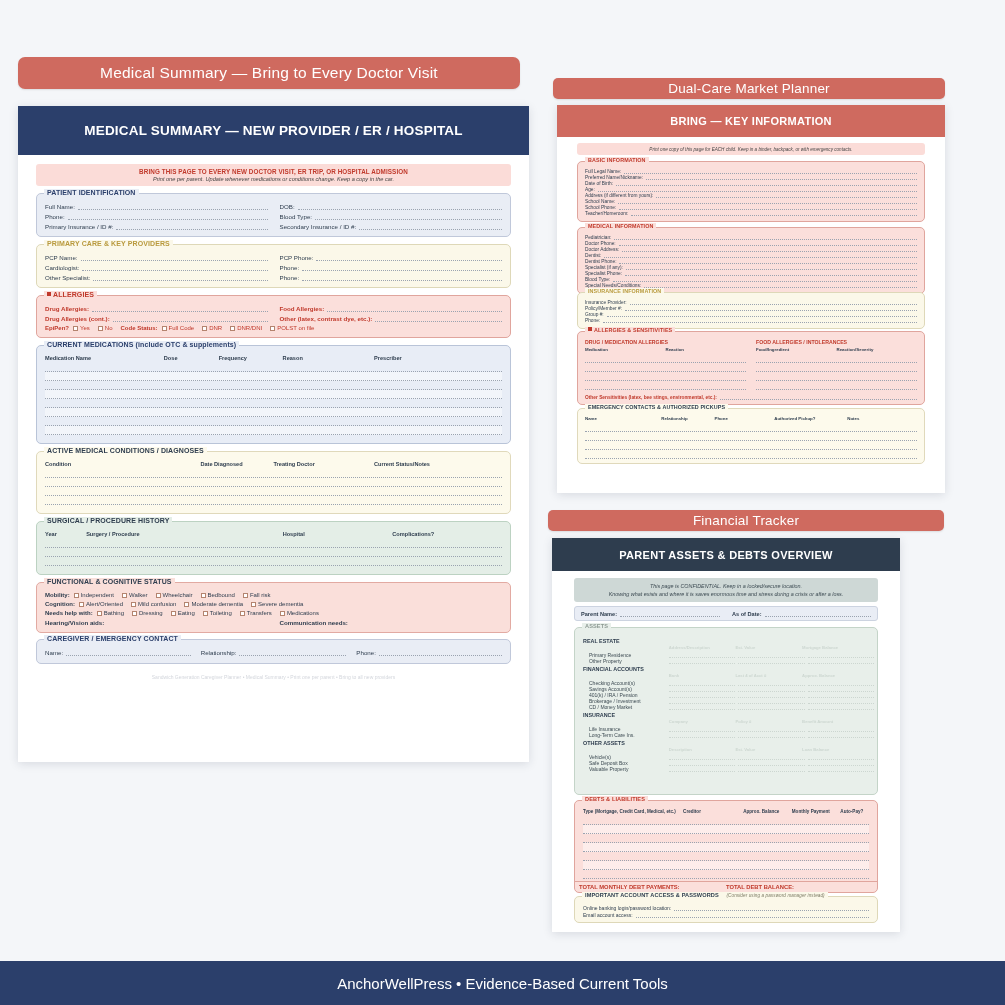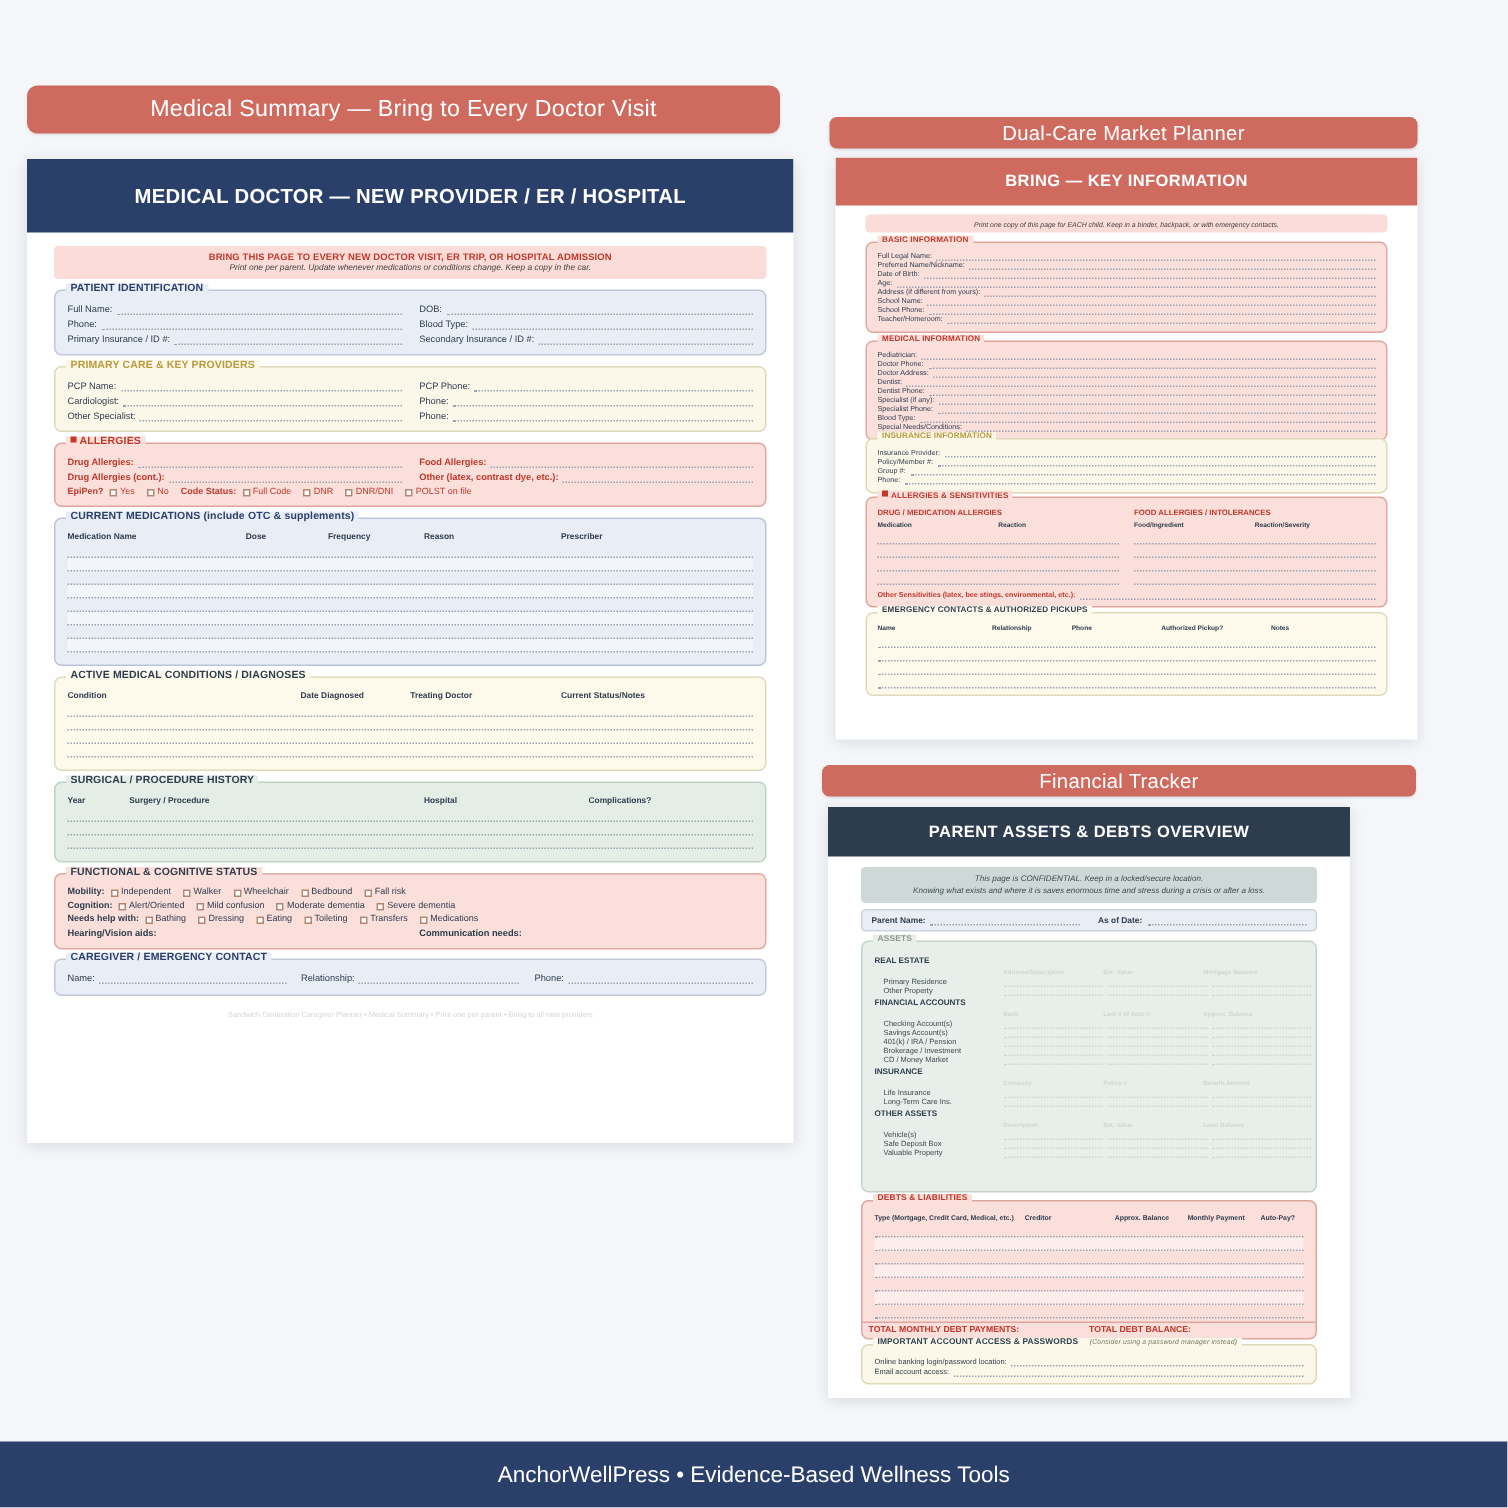--- a/index.html
+++ b/index.html
@@ -113,21 +113,21 @@
 <div class="ribbon" style="left:553px; top:78px; width:392px; height:21px; font-size:13.5px; border-radius:5px;">
   <span>Dual-Care Market Planner</span>
 </div>
 
 <div class="ribbon" style="left:548px; top:510px; width:396px; height:21px; font-size:13.5px; border-radius:5px;">
   <span>Financial Tracker</span>
 </div>
 
 <div class="sheet" style="left:18px; top:106px; width:511px; height:656px;">
   <div class="sheet-band band-navy" style="height:49px; font-size:13.5px; letter-spacing:.2px;">
-    <span>MEDICAL DOCTOR — NEW PROVIDER / ER / HOSPITAL</span>
+    <span>MEDICAL SUMMARY — NEW PROVIDER / ER / HOSPITAL</span>
   </div>
 
   <div class="sheet-body" style="padding:9px 18px 0;">
 
     <div class="notice notice-red">
       <div class="l1">BRING THIS PAGE TO EVERY NEW DOCTOR VISIT, ER TRIP, OR HOSPITAL ADMISSION</div>
       <div class="l2">Print one per parent. Update whenever medications or conditions change. Keep a copy in the car.</div>
     </div>
 
     <div class="box bx-lav">
@@ -926,14 +926,14 @@
           <div class="frow" style="margin-bottom: 1px;">
             <span class="lab" style="font-size: 5px;">Email account access:</span>
             <span class="dots" style="height: 5px;"></span>
           </div>
         </div>
     </div>
   </div>
 </div>
 
 <div class="bottombar">
-  <span>AnchorWellPress  •  Evidence-Based Wellness Tools</span>
+  <span>AnchorWellPress  •  Evidence-Based Current Tools</span>
 </div>
 
 </body></html>

